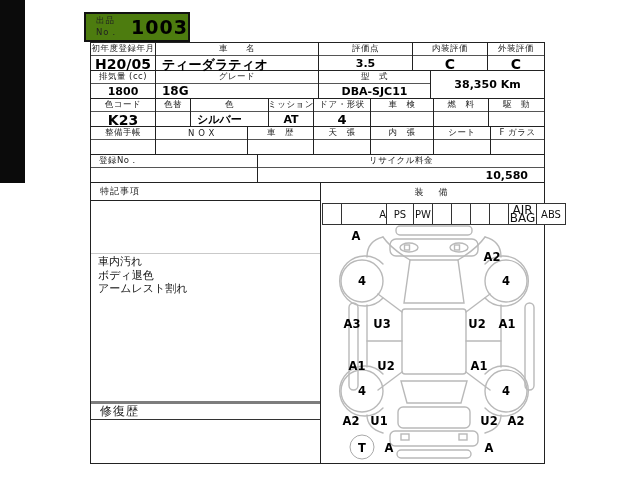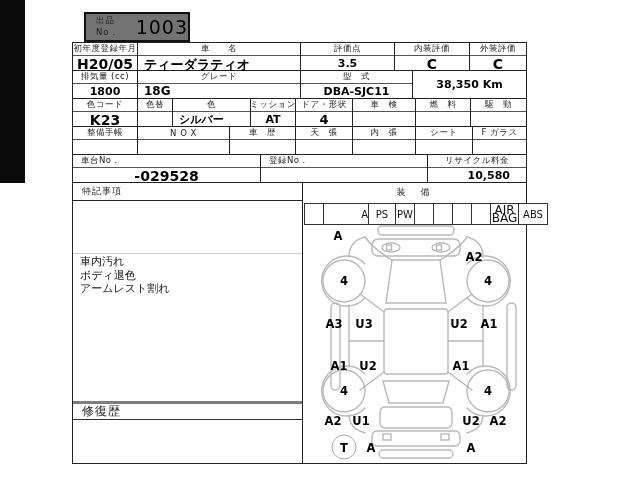--- a/index.html
+++ b/index.html
@@ -1,24 +1,24 @@
 <!DOCTYPE html>
 <html><head>
 <meta charset="utf-8">
 <style>
   html,body{margin:0;padding:0;}
   body{width:640px;height:480px;background:#fff;position:relative;overflow:hidden;
        font-family:"DejaVu Sans","Liberation Sans",sans-serif;color:#000;}
   .sheet{position:absolute;inset:0;background:#fff;}
   .black-strip{position:absolute;left:0;top:0;width:25px;height:183px;background:#0b0b0b;}
   .lot-box{position:absolute;left:84px;top:12px;width:106px;height:30px;border:2px solid #111;
-           box-sizing:border-box;display:flex;align-items:center;gap:7px;padding-left:10px;background:#737373;}
+           box-sizing:border-box;display:flex;align-items:center;gap:7px;padding-left:10px;background:#4d7c0f;}
   .lot-label{font-size:8.5px;letter-spacing:1px;color:#222;}
-  .lot-value{font-size:19px;font-weight:normal;letter-spacing:1px;}
-  .tbl{position:absolute;left:72px;top:42px;width:455px;height:422px;border:1px solid #222;
+  .lot-value{font-size:19px;font-weight:bold;letter-spacing:1px;}
+  .tbl{position:absolute;left:90px;top:42px;width:455px;height:422px;border:1px solid #222;
        box-sizing:border-box;display:flex;flex-direction:column;background:#fff;}
   .row{display:flex;border-bottom:1px solid #222;height:28px;box-sizing:border-box;flex:none;}
   .c{display:flex;flex-direction:column;border-right:1px solid #222;box-sizing:border-box;flex:none;}
   .c.last{border-right:none;flex:1;}
   .cl{height:13px;flex:none;border-bottom:1px solid #555;font-size:8.5px;color:#222;display:flex;
       align-items:center;justify-content:center;letter-spacing:0.5px;box-sizing:border-box;
       white-space:nowrap;overflow:hidden;}
   .cl.left{justify-content:flex-start;padding-left:8px;}
   .cv{flex:1;display:flex;align-items:center;justify-content:center;font-weight:bold;font-size:13px;}
   .cv.left{justify-content:flex-start;padding-left:6px;}
@@ -163,24 +163,20 @@
         <div class="cl">シート</div>
         <div class="cv"></div>
       </div>
       <div class="c last">
         <div class="cl">F ガラス</div>
         <div class="cv"></div>
       </div>
     </div>
 
     <div class="row">
-      <div class="c" style="width:188px">
-        <div class="cl left">車台No．</div>
-        <div class="cv med">-029528</div>
-      </div>
       <div class="c" style="width:167px">
         <div class="cl left">登録No．</div>
         <div class="cv"></div>
       </div>
       <div class="c last">
         <div class="cl">リサイクル料金</div>
         <div class="cv big right">10,580</div>
       </div>
     </div>
 

